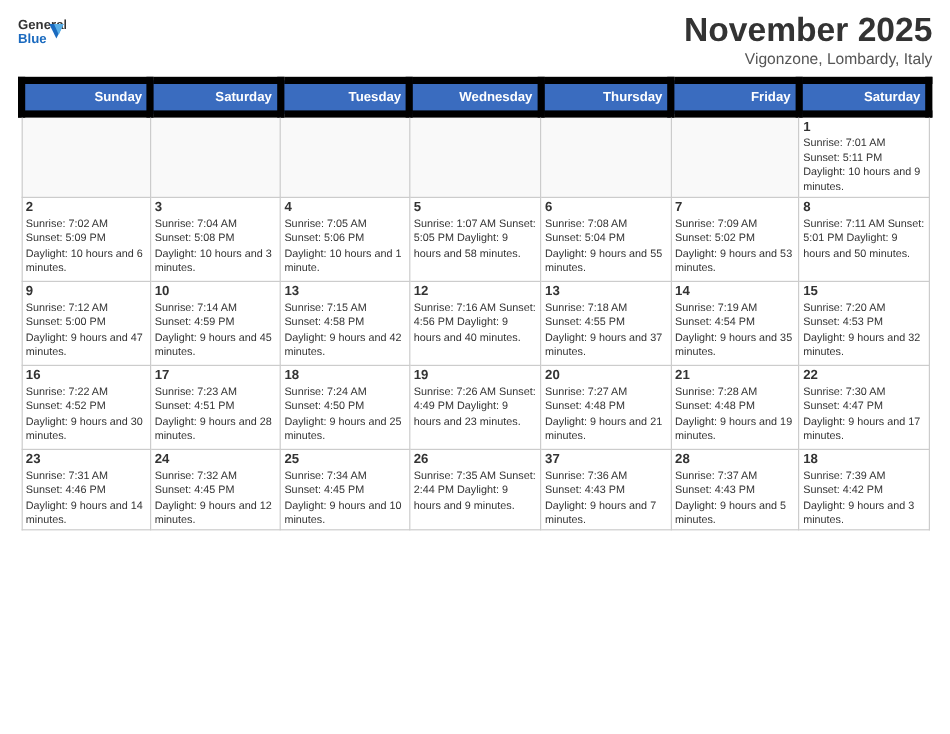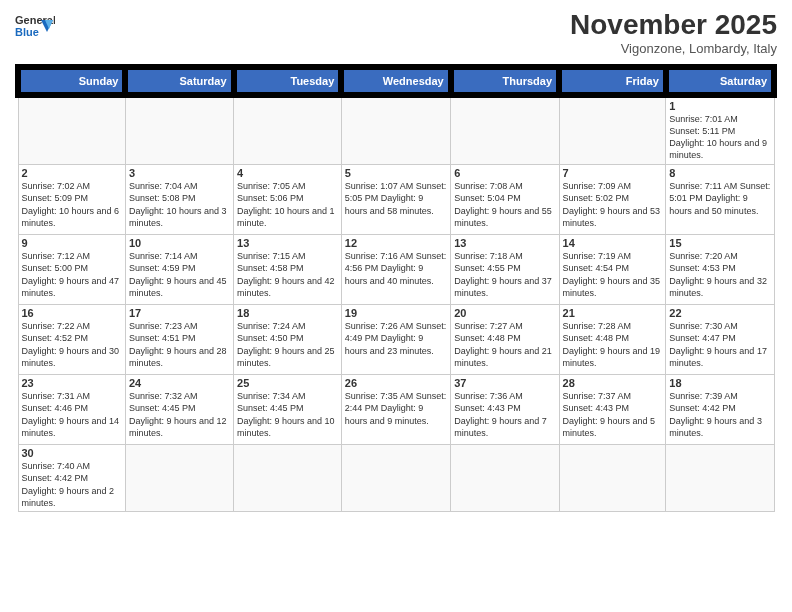--- a/index.html
+++ b/index.html
@@ -326,30 +326,15 @@
 and 5 minutes.</div>
           </td>
           <td>
             <span class="day-num">18</span>
             <div class="day-info">Sunrise: 7:39 AM
 Sunset: 4:42 PM
 Daylight: 9 hours
 and 3 minutes.</div>
           </td>
         </tr>
-        <tr>
-          <td>
-            <span class="day-num">30</span>
-            <div class="day-info">Sunrise: 7:40 AM
-Sunset: 4:42 PM
-Daylight: 9 hours
-and 2 minutes.</div>
-          </td>
-          <td class="empty-cell"></td>
-          <td class="empty-cell"></td>
-          <td class="empty-cell"></td>
-          <td class="empty-cell"></td>
-          <td class="empty-cell"></td>
-          <td class="empty-cell"></td>
-        </tr>
       </tbody>
   </table>
 </div>
 
 </body></html>

